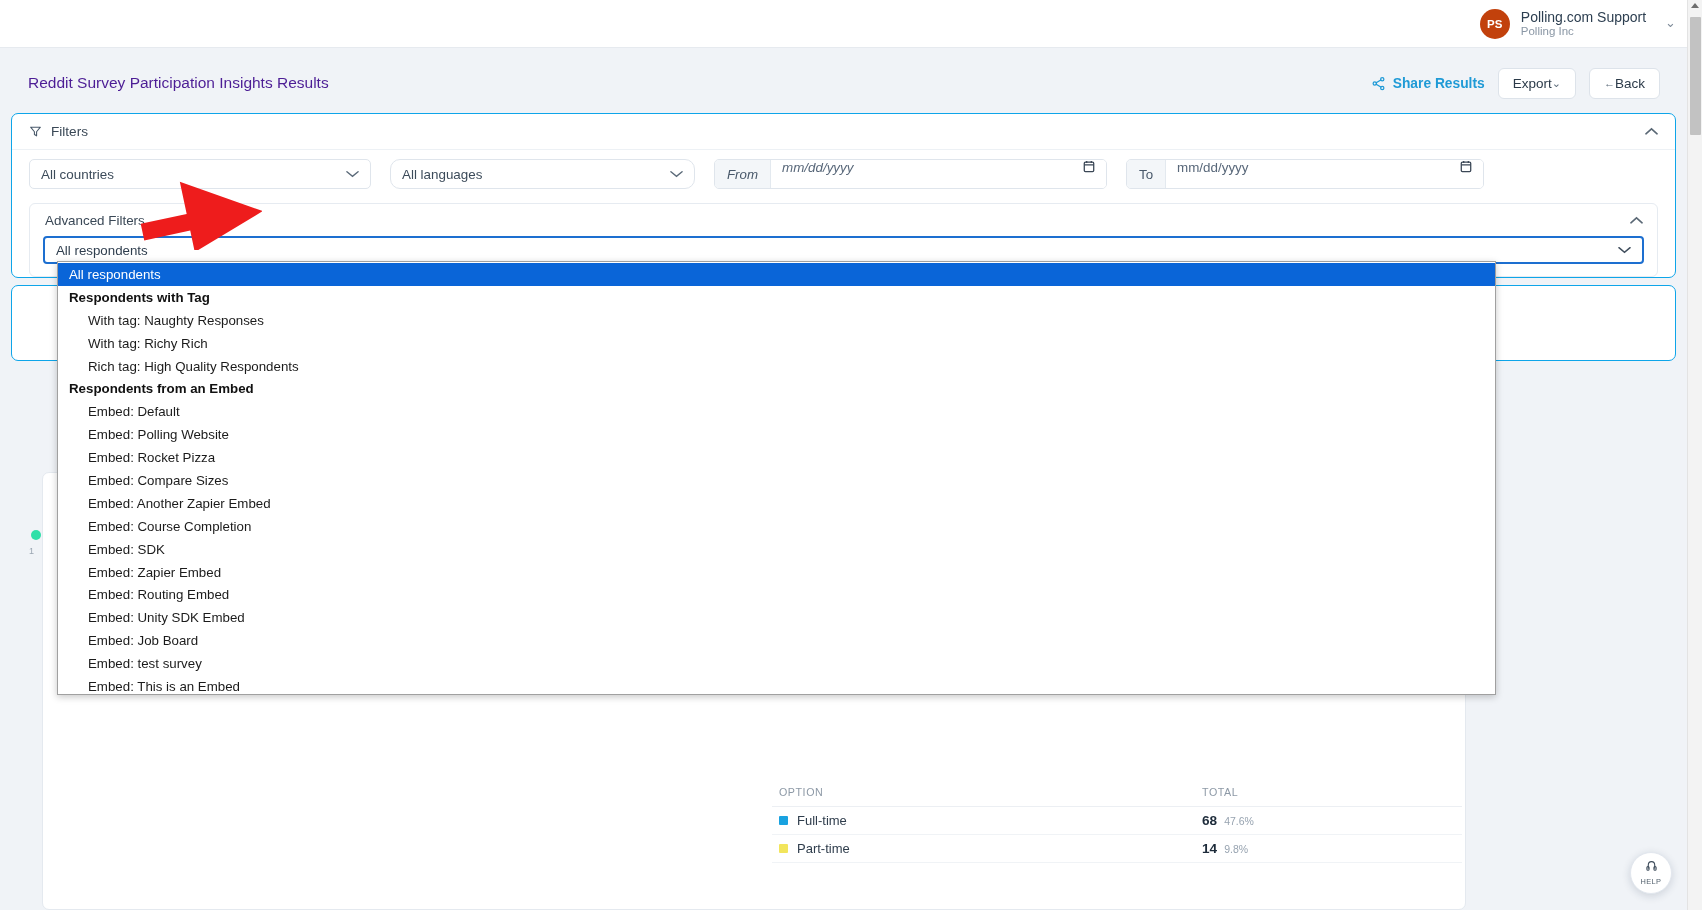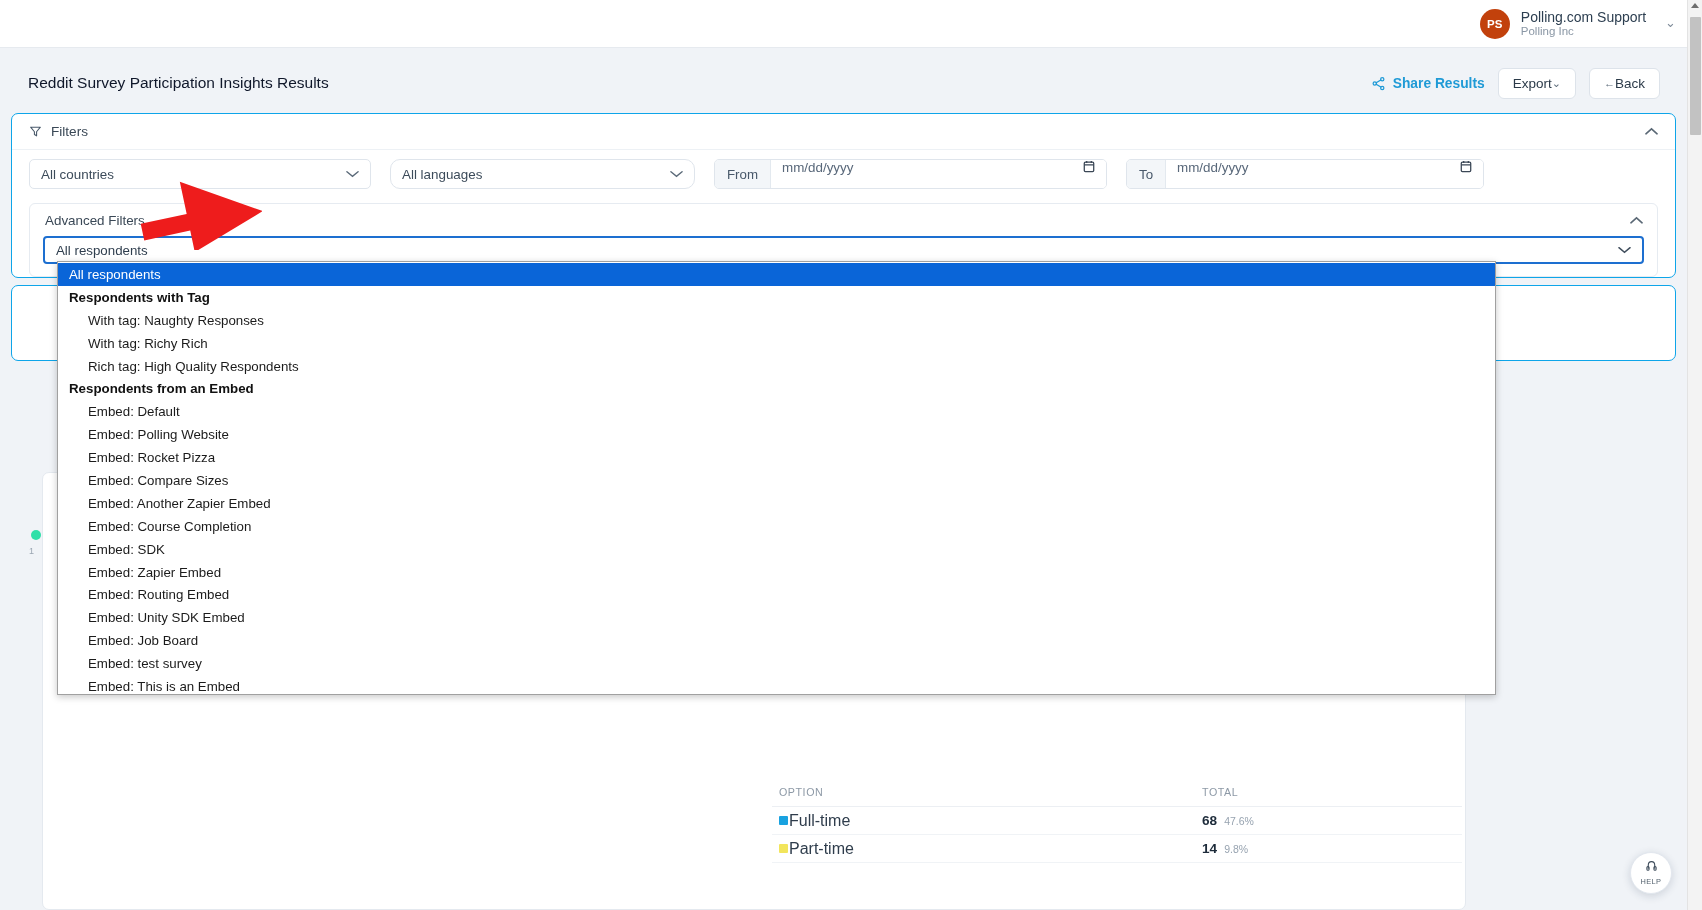--- a/index.html
+++ b/index.html
@@ -67,21 +67,21 @@
     border-radius: 7px;
   }
 
   
   .hdr-card {
     height: 48px;
     display: flex; align-items: center;
     padding: 0 16px 0 17px;
     border: none; background: transparent;
   }
-  .page-title { font-size: 15.5px; color: #0f172a; }
+  .page-title { font-size: 15.5px; color: #4c1d95; }
   .hdr-actions { margin-left: auto; display: flex; align-items: center; gap: 13px; }
   .share-link {
     display: flex; align-items: center; gap: 7px;
     color: #1f9ad6; font-size: 13.8px; font-weight: 600;
     cursor: pointer;
   }
   .btn {
     height: 31px; padding: 0 14px;
     border: 1px solid #dde3ea; border-radius: 6px;
     background: #fff; color: #2b3a49; font-size: 13.5px;
@@ -127,21 +127,21 @@
   .daterange { display: flex; height: 30px; border: 1px solid #dfe5ec; border-radius: 5px; overflow: hidden; }
   .dr-label {
     background: #f3f6f9; border-right: 1px solid #e3e9ef;
     padding: 0 12px; display: flex; align-items: center;
     font-size: 13.3px; color: #48586a;
   }
   .dr-input {
     flex: 1; display: flex; align-items: flex-start; justify-content: space-between;
     padding: 0 11px; font-size: 13.4px; color: #59687a; background: #fff;
   }
-  .dr-from { width: 393px; }
+  .dr-from { width: 393px; font-style: italic; }
   .dr-to   { width: 358px; }
   .cal-icon { color: #3b4756; display: flex; }
 
   
   .adv-card {
     margin: 8px 17px 0 17px;
     border: 1px solid #e6ebf1; border-radius: 6px;
     background: #fff;
   }
   .adv-head {
@@ -227,22 +227,22 @@
     letter-spacing: .55px; padding-bottom: 8px;
     border-bottom: 1px solid #eceff3;
   }
   .th-option { width: 430px; padding-left: 7px; }
   .th-total  { width: 200px; }
   .tbl-row {
     display: flex; align-items: center;
     height: 28px; border-bottom: 1px solid #f0f3f6;
   }
   .td-option {
-    width: 430px; display: flex; align-items: center; gap: 1px;
-    font-size: 16px; color: #2f3d4c; padding-left: 7px; text-align: right;
+    width: 430px; display: flex; align-items: center; gap: 9px;
+    font-size: 13px; color: #2f3d4c; padding-left: 7px; text-align: right;
   }
   .swatch { width: 9px; height: 9px; border-radius: 1px; flex: none; }
   .td-total { width: 200px; display: flex; align-items: baseline; gap: 7px; }
   .tt-num { font-size: 13.6px; font-weight: bold; color: #1d2b3a; }
   .tt-pct { font-size: 10.5px; color: #97a3b0; }
 
   
   .help-fab {
     position: absolute; right: 30px; bottom: 16px;
     width: 42px; height: 42px; border-radius: 50%;

